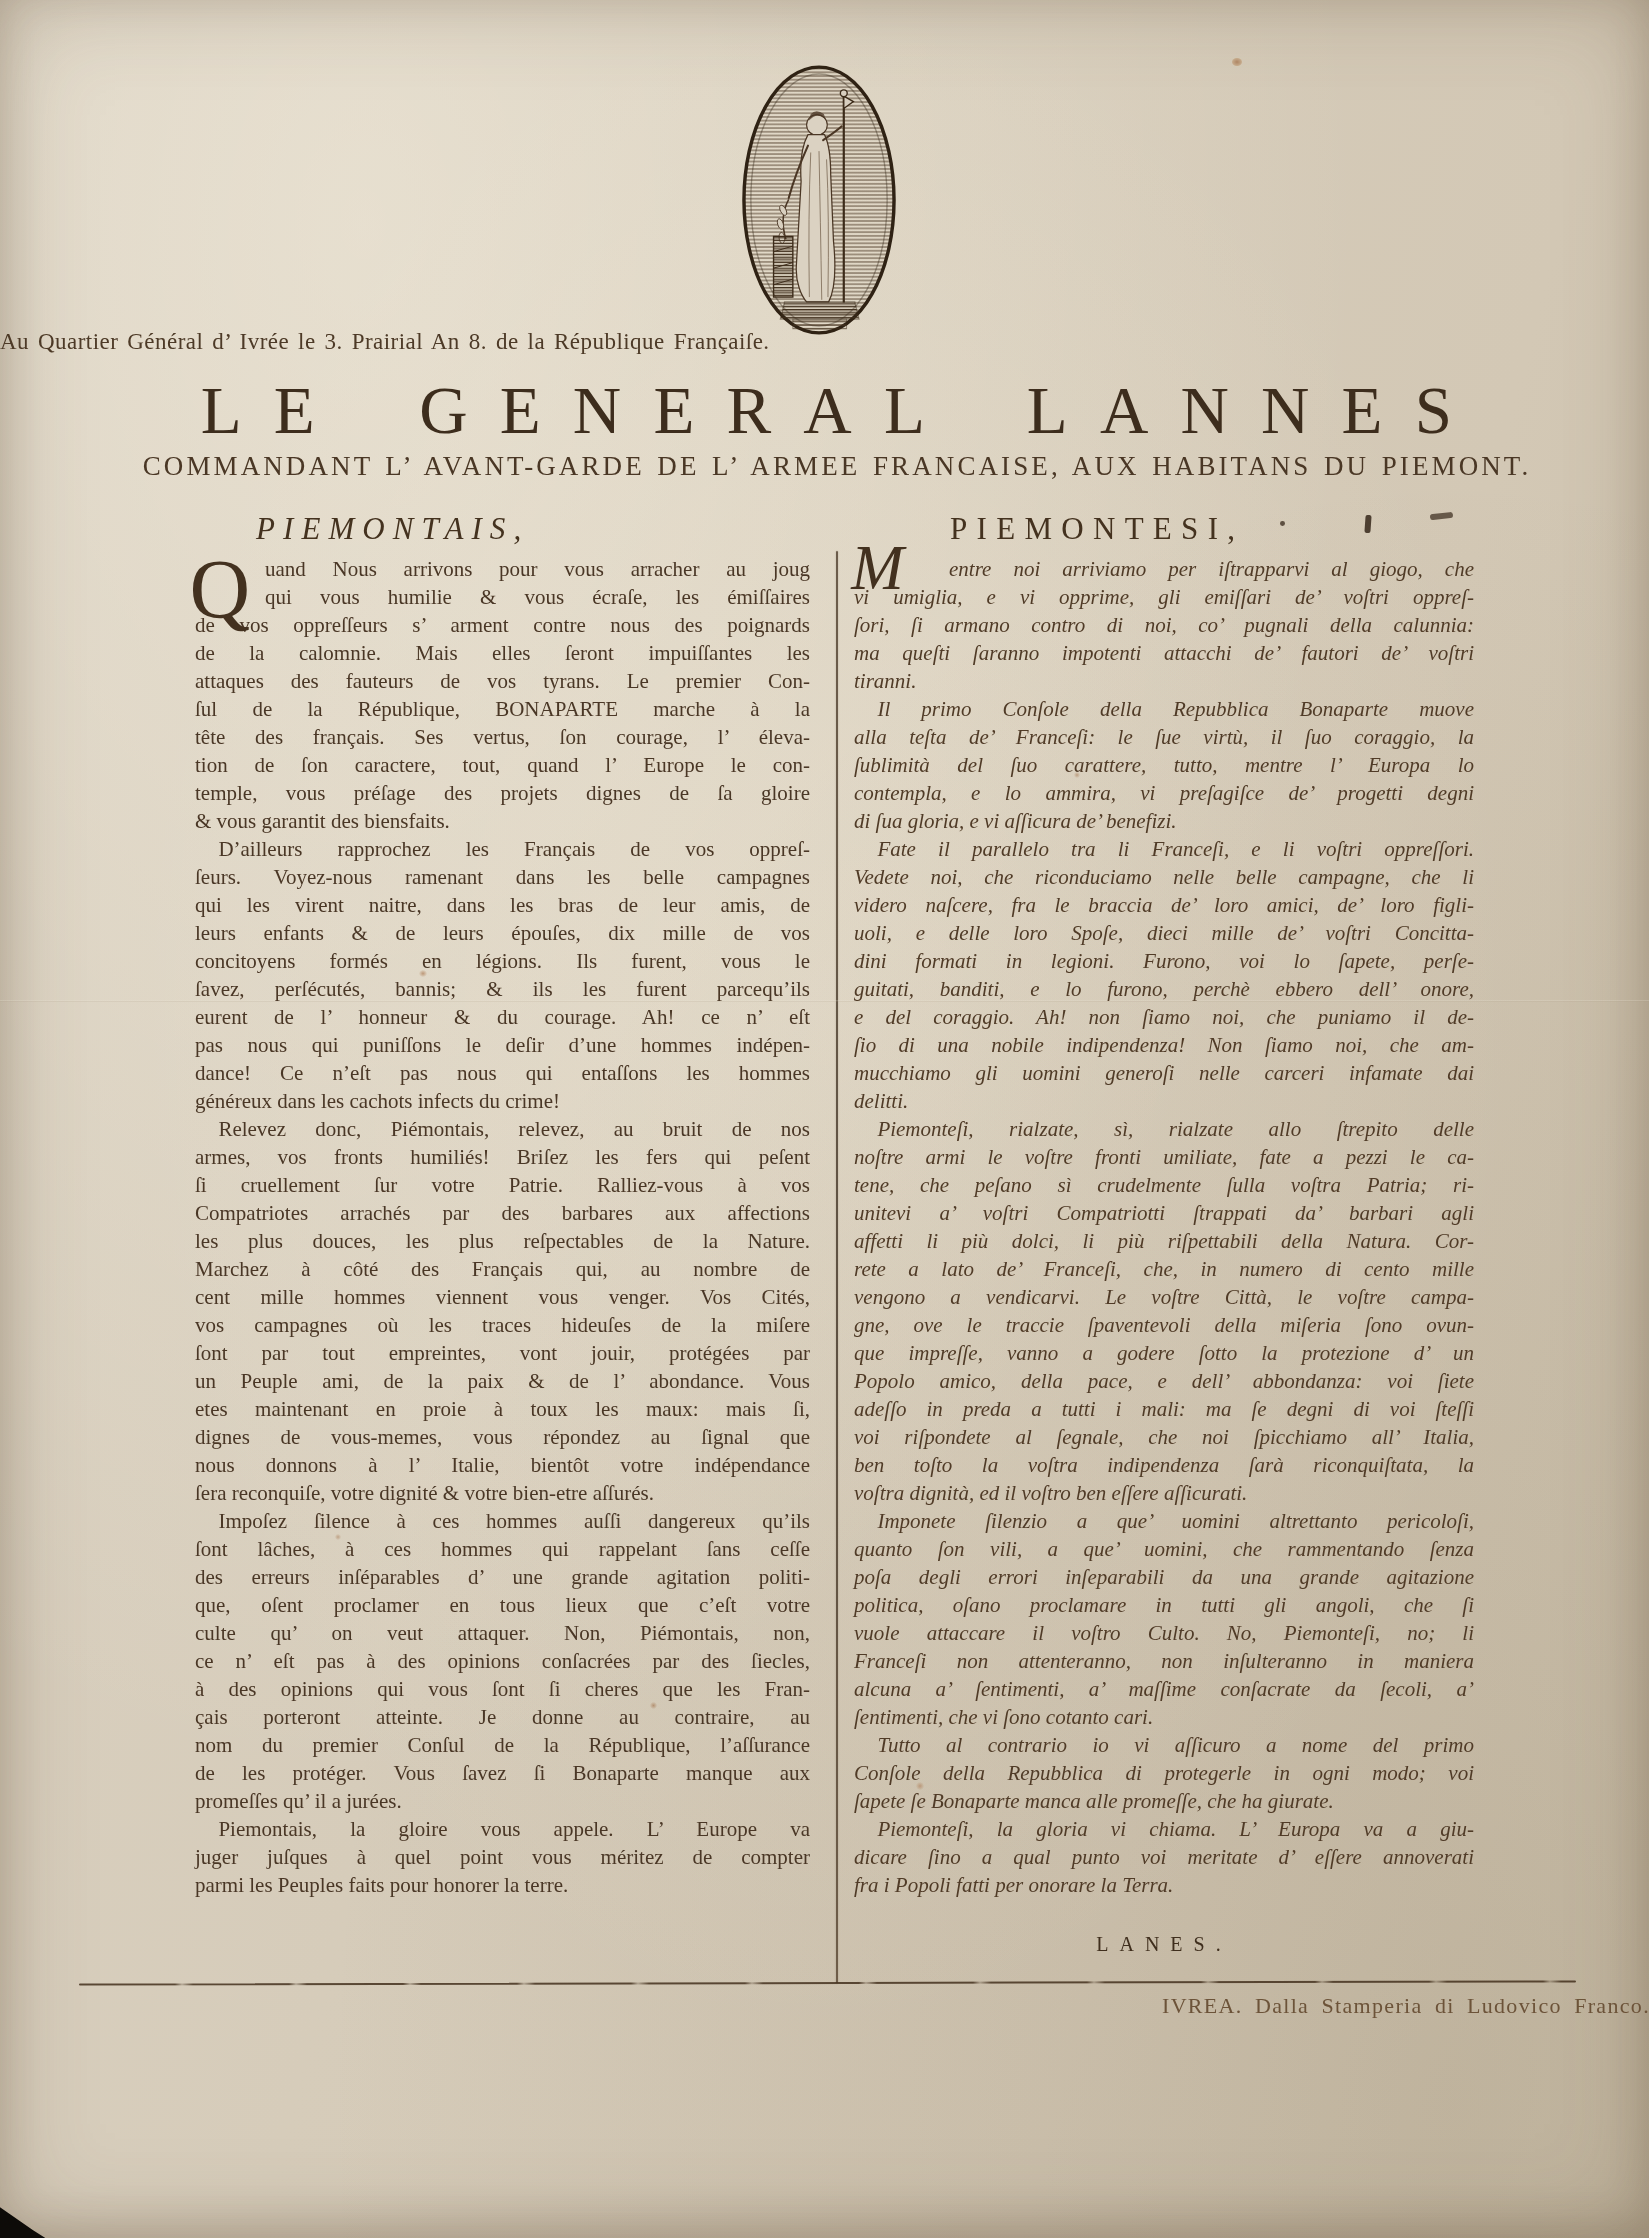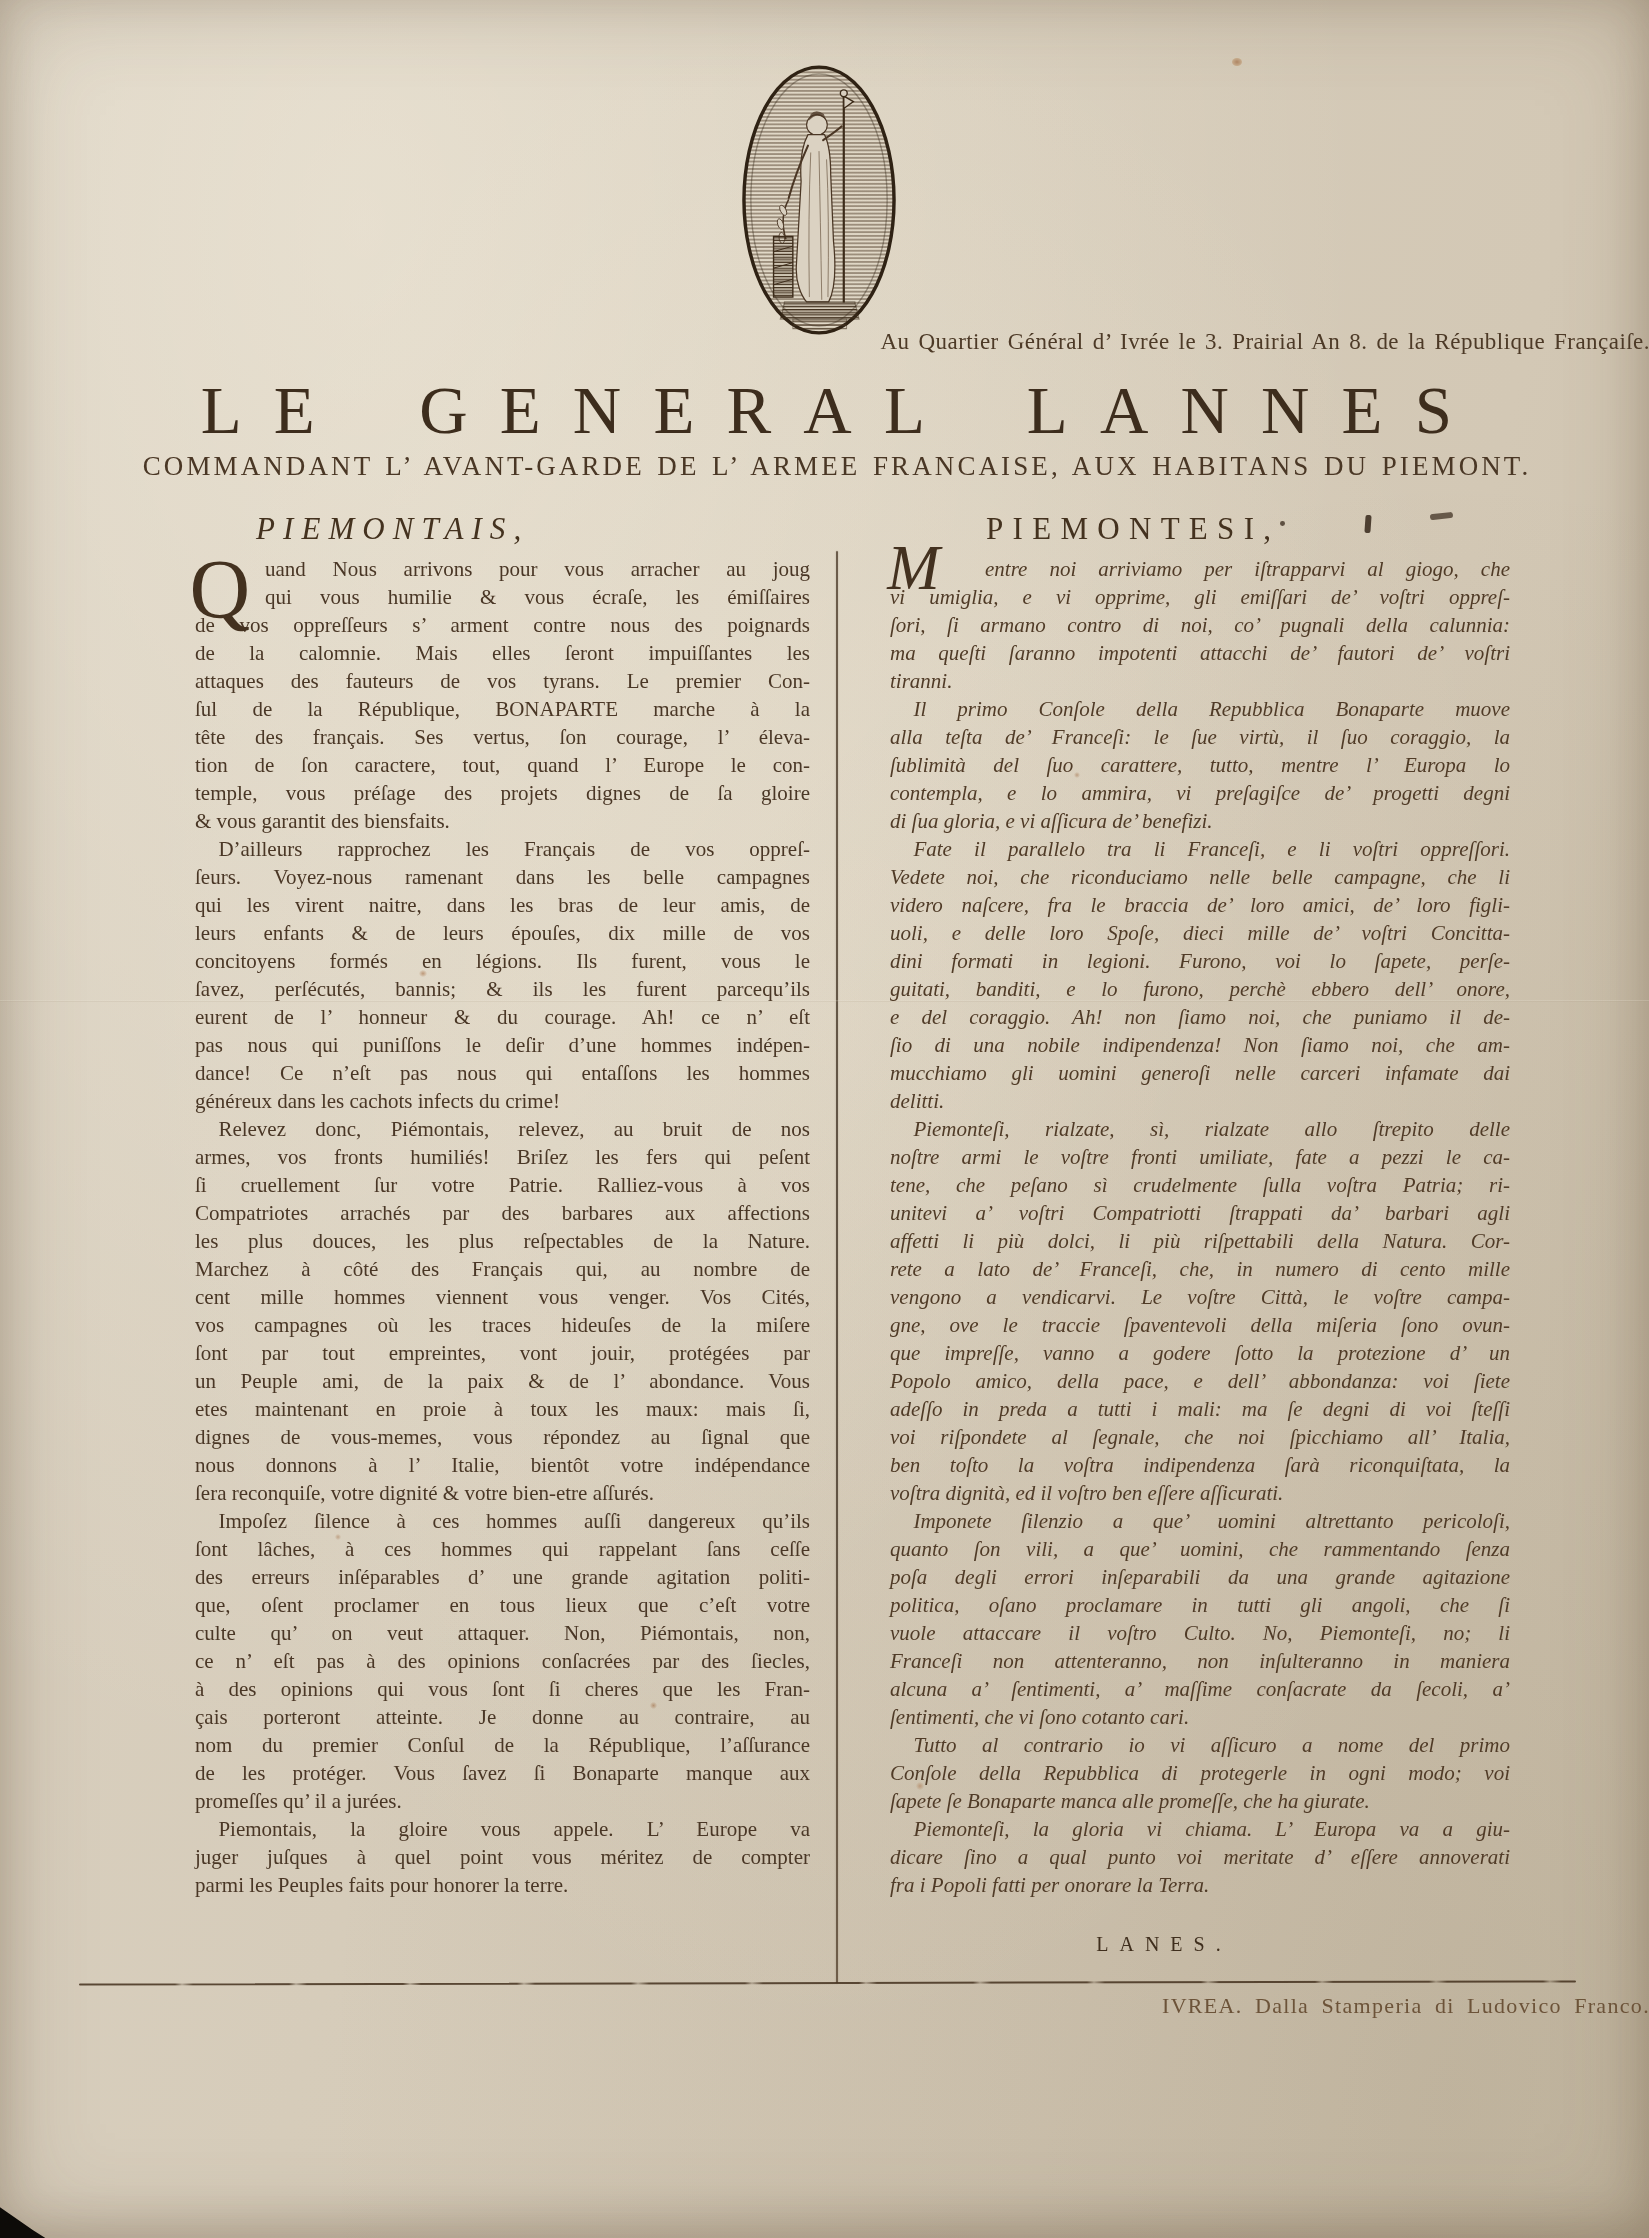--- a/index.html
+++ b/index.html
@@ -9,36 +9,36 @@
     background:
       radial-gradient(ellipse at 22% 10%, rgba(255,250,236,.38), transparent 55%),
       radial-gradient(ellipse at 50% 45%, rgba(255,248,232,.18), transparent 60%),
       radial-gradient(ellipse at 88% 94%, rgba(110,92,62,.16), transparent 55%),
       linear-gradient(105deg,#dad1c1 0%, #d6ccba 38%, #d3c8b5 72%, #ccc1ac 100%);
     box-shadow: inset 0 0 96px rgba(88,68,42,.28), inset 0 -12.4px 41px rgba(70,52,30,.18);
   }
   
   .emblem { position:absolute; left:739px; top:63px; width:160px; height:274px; }
   .dateline {
-    position:absolute; top:329px; left:0; width:100%; text-align:right;
+    position:absolute; top:329px; left:0; width:100%; text-align:left;
     font-size:23px; letter-spacing:.02em; word-spacing:.12em; color:#4d3a27; white-space:nowrap;
   }
   .main-title {
     position:absolute; top:372px; left:4px; width:100%; margin:0; text-align:center;
     font-size:67px; font-weight:400; letter-spacing:.48em; word-spacing:.35em;
     color:#3d2d1d; white-space:nowrap; text-indent:.4em;
   }
   .subtitle {
     position:absolute; top:451px; left:12px; width:100%; text-align:center;
     font-size:27px; letter-spacing:.115em; word-spacing:.1em; color:#4a3725; white-space:nowrap;
   }
   
   .col { position:absolute; top:511px; }
   .col-fr { left:195px;  width:615px; }
-  .col-it { left:890px; width:620px; font-style:italic; }
+  .col-it { left:854px; width:620px; font-style:italic; }
   .col-heading { font-size:31px; margin-bottom:8.3px; white-space:nowrap; color:#44321f; }
   .col-fr .col-heading { font-style:italic;  letter-spacing:.26em; margin-left:61px; }
   .col-it .col-heading { font-style:normal;  letter-spacing:.30em; margin-left:96px; }
   .para { position:relative; }
   .ln {
     font-size:21px; line-height:28px;
     text-align:justify; text-align-last:justify; color:#4a3726;
   }
   .col-it .ln { color:#503b27; }
   .ln.pl { text-align:right; text-align-last:left; }

